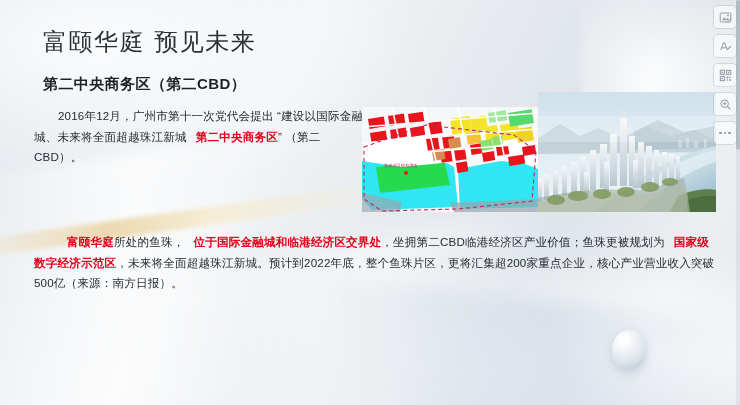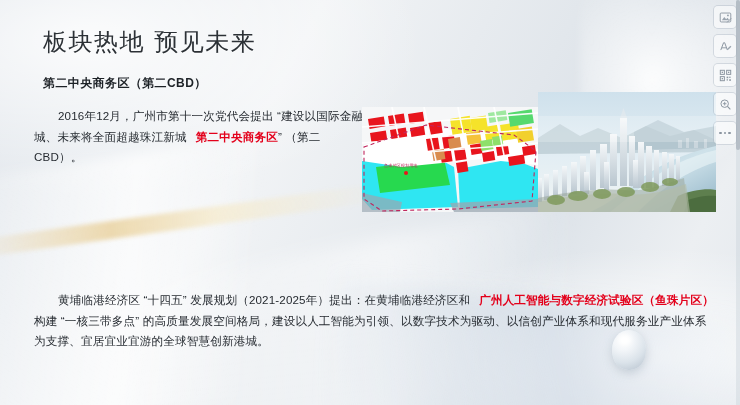--- a/index.html
+++ b/index.html
@@ -41,21 +41,21 @@
   
   .title{
     position:absolute;left:43px;top:26px;
     font-size:24px;font-weight:400;letter-spacing:1.5px;color:#2c3136;
     font-family:"DejaVu Sans","Liberation Sans",sans-serif;
     text-shadow:0 1px 1px rgba(255,255,255,.7);
     white-space:nowrap;
   }
   .subtitle{
     position:absolute;left:43px;top:75px;
-    font-size:12px;font-weight:bold;color:#1d2227;letter-spacing:.4px;white-space:nowrap;
+    font-size:15px;font-weight:bold;color:#1d2227;letter-spacing:.4px;white-space:nowrap;
   }
 
   
   .body-text{position:absolute;color:#262b31;font-size:11.6px;line-height:20.5px;letter-spacing:.15px;}
   .p1{left:34px;top:106px;width:330px;}
   .p2{left:34px;top:152px;width:330px;}
   .p3{left:34px;top:232px;width:684px;}
   .p4{left:34px;top:290px;width:684px;}
   .ind{display:inline-block;width:24px;}
   .hl{color:#e3001b;font-weight:bold;padding-left:9px;}
@@ -82,32 +82,32 @@
 <div class="page">
 
   <div class="fold fold1"></div>
   <div class="fold fold2"></div>
   <div class="fold fold3"></div>
   <div class="fold fold4"></div>
   <div class="fold fold5"></div>
   <div class="pearl"></div>
   <div class="pearl-hl"></div>
 
-  <div class="title">板块热地 预见未来</div>
+  <div class="title">富颐华庭 预见未来</div>
   <div class="subtitle">第二中央商务区（第二CBD）</div>
 
   <div class="body-text p1">
     <span class="ind"></span><span>2016年12月，广州市第十一次党代会提出 “建设以国际金融城、未来将全面超越珠江新城</span><span class="hl">第二中央商务区</span><span>” （第二CBD）。</span>
   </div>
 
 
-
-  <div class="body-text p4">
-    <span class="ind"></span><span>黄埔临港经济区 “十四五” 发展规划（2021-2025年）提出：在黄埔临港经济区和</span><span class="hl">广州人工智能与数字经济试验区（鱼珠片区）</span><span>构建 “一核三带多点” 的高质量发展空间格局，建设以人工智能为引领、以数字技术为驱动、以信创产业体系和现代服务业产业体系为支撑、宜居宜业宜游的全球智慧创新港城。</span>
-  </div>
+  <div class="body-text p3">
+    <span class="ind"></span><span class="hl">富颐华庭</span><span>所处的鱼珠，</span><span class="hl">位于国际金融城和临港经济区交界处</span><span>，坐拥第二CBD临港经济区产业价值；鱼珠更被规划为</span><span class="hl">国家级数字经济示范区</span><span>，未来将全面超越珠江新城。预计到2022年底，整个鱼珠片区，更将汇集超200家重点企业，核心产业营业收入突破500亿（来源：南方日报）。</span>
+  </div>
+
 
   <div class="img-map">
     <svg width="176" height="105" viewBox="0 0 176 105" aria-hidden="true">
       <rect width="176" height="105" fill="#f6f7f8"></rect>
 
       <polygon points="0,52 62,44 92,60 96,100 10,103 0,92" fill="#2fe6f2"></polygon>
       <polygon points="96,62 150,52 176,62 176,100 98,102" fill="#2fe6f2"></polygon>
       <polygon points="14,60 82,52 88,78 18,86" fill="#27d94f"></polygon>
       <polygon points="88,96 176,92 176,105 92,105" fill="#9aa7b2" opacity=".75"></polygon>
       <polygon points="0,86 40,95 38,105 0,105" fill="#9aa7b2" opacity=".7"></polygon>

